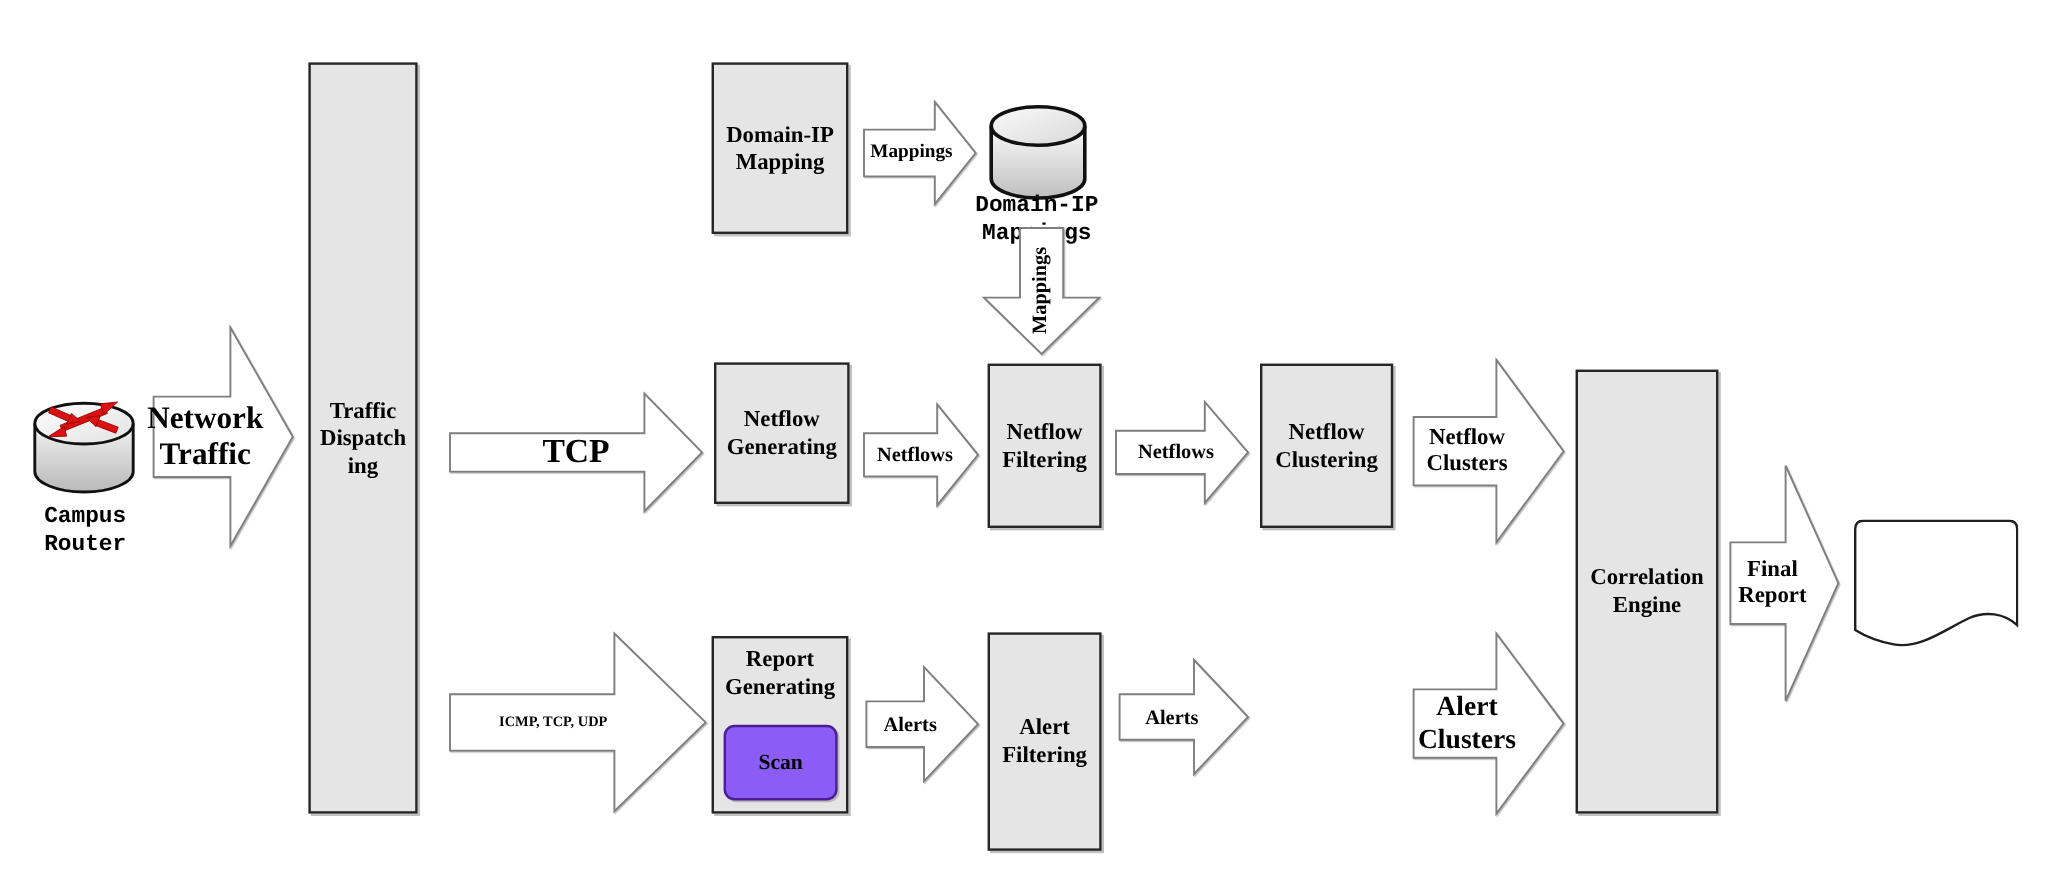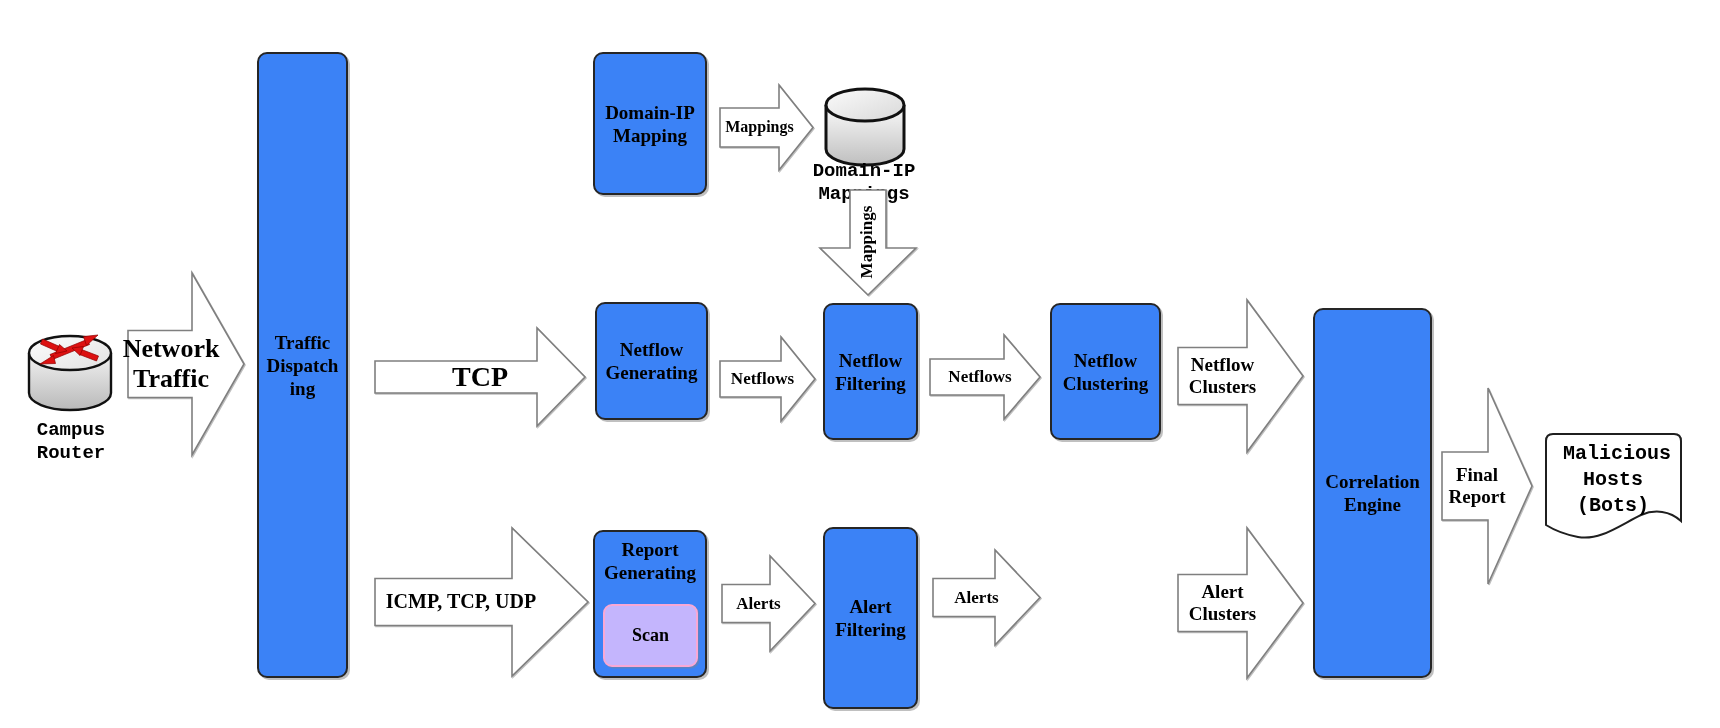--- a/index.html
+++ b/index.html
@@ -1,28 +1,28 @@
 <!DOCTYPE html>
 <html><head>
 <meta charset="utf-8">
 <style>
   html,body{margin:0;padding:0;background:#ffffff;}
   #canvas{
     position:relative;width:1720px;height:728px;background:#ffffff;overflow:hidden;
     font-family:"Liberation Serif","DejaVu Serif",serif;font-weight:bold;color:#000;
   }
   .box{
-    position:absolute;background:#3b82f6;border:2px solid #262626;border-radius:10px;
+    position:absolute;background:#e5e5e5;border:2px solid #262626;border-radius:0;
     box-shadow:2px 2px 0 rgba(130,130,130,.5);
     display:flex;align-items:center;justify-content:center;text-align:center;
     font-size:19px;line-height:23px;box-sizing:border-box;
   }
   .box.top-align{align-items:flex-start;padding-top:6px;}
   .subbox{
-    position:absolute;background:#c4b5fd;border:2px solid #f9a8d4;border-radius:9px;
+    position:absolute;background:#8b5cf6;border:2px solid #4c1d95;border-radius:9px;
     box-shadow:1.5px 1.5px 0 rgba(130,130,130,.45);
     display:flex;align-items:center;justify-content:center;text-align:center;
     font-size:18px;box-sizing:border-box;
   }
   .arrow{position:absolute;}
   .arrow svg{position:absolute;left:0;top:0;width:100%;height:100%;overflow:visible;
     filter:drop-shadow(1.5px 1.5px 0 rgba(110,110,110,.45));}
   .arrow polygon{fill:#ffffff;stroke:#7f7f7f;stroke-width:1.6;stroke-linejoin:miter;}
   .arrow-label{
     position:absolute;left:0;top:0;right:0;bottom:0;display:flex;align-items:center;
@@ -151,21 +151,21 @@
       <svg viewBox="0 0 125 152">
         <polygon points="0,47.5 69,47.5 69,0 125,76 69,152 69,104.5 0,104.5"></polygon>
       </svg>
     <div class="arrow-label" style="right:36px;font-size:19px">Netflow Clusters</div>
   </div>
 
   <div class="arrow" style="left:375px;top:528px;width:213px;height:148px">
       <svg viewBox="0 0 213 148">
         <polygon points="0,50.5 137,50.5 137,0 213,74 137,148 137,97.5 0,97.5"></polygon>
       </svg>
-    <div class="arrow-label" style="right:41px;font-size:20px">ICMP, TCP, UDP</div>
+    <div class="arrow-label" style="right:41px;font-size:12px">ICMP, TCP, UDP</div>
   </div>
 
   <div class="box top-align" style="left:593px;top:530px;width:114px;height:148px">
     <div>Report Generating</div>
   </div>
   <div class="subbox" style="left:603px;top:604px;width:95px;height:63px">
     <div>Scan</div>
   </div>
 
   <div class="arrow" style="left:722px;top:556px;width:93px;height:95px">
@@ -184,32 +184,31 @@
         <polygon points="0,28.5 62,28.5 62,0 107,47.5 62,95 62,66.5 0,66.5"></polygon>
       </svg>
     <div class="arrow-label" style="right:20px;font-size:17px">Alerts</div>
   </div>
 
 
   <div class="arrow" style="left:1178px;top:528px;width:125px;height:150px">
       <svg viewBox="0 0 125 150">
         <polygon points="0,46.5 69,46.5 69,0 125,75 69,150 69,103.5 0,103.5"></polygon>
       </svg>
-    <div class="arrow-label" style="right:36px;font-size:19px">Alert Clusters</div>
+    <div class="arrow-label" style="right:36px;font-size:23px">Alert Clusters</div>
   </div>
 
   <div class="box" style="left:1313px;top:308px;width:119px;height:370px">
     <div>Correlation Engine</div>
   </div>
 
   <div class="arrow" style="left:1442px;top:388px;width:90px;height:196px">
       <svg viewBox="0 0 90 196">
         <polygon points="0,64 46,64 46,0 90,98 46,196 46,132 0,132"></polygon>
       </svg>
     <div class="arrow-label" style="right:20px;font-size:19px">Final Report</div>
   </div>
 
   <svg class="icon-svg" style="left:1545px;top:433px;width:137px;height:112px" viewBox="0 0 137 112">
     <path d="M 8 1 L 129 1 Q 136 1 136 8 L 136 88 C 125 78 110 76 96 82 C 75 92 55 108 33 104 C 20 101.5 9 97 1 92 L 1 8 Q 1 1 8 1 Z" fill="#ffffff" stroke="#1f1f1f" stroke-width="2"></path>
   </svg>
-  <div class="lbl" style="left:1563px;top:441px;width:100px;font-size:20px;line-height:26px">Malicious Hosts (Bots)</div>
 
 </div>
 
 </body></html>

